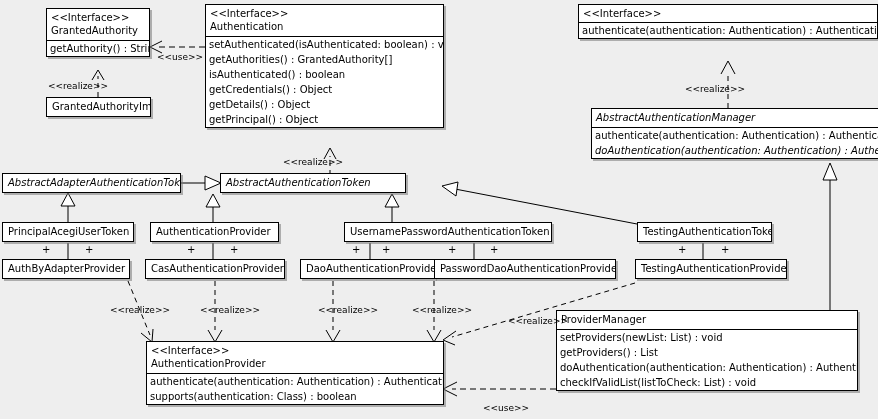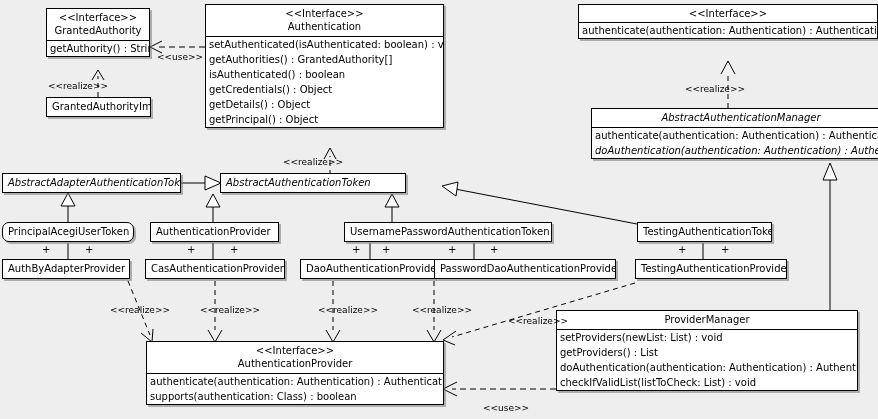--- a/index.html
+++ b/index.html
@@ -14,21 +14,21 @@
 
   .uml{
     position:absolute;
     background:#ffffff;
     border:1px solid #000;
     box-shadow:2px 2px 0 rgba(120,120,120,.55);
     box-sizing:border-box;
     overflow:hidden;
     z-index:5;
   }
-  .hdr{padding:2px 4px 2px 4px;text-align:center;}
+  .hdr{padding:2px 4px 2px 4px;}
   .stereo{font-size:10px;line-height:13px;white-space:nowrap;}
   .cname{font-size:10px;line-height:14px;white-space:nowrap;}
   .cname.abstract{font-style:italic;}
   .divider{border-top:1px solid #000;}
   .ops{padding:0;}
   .op{
     font-size:10px;line-height:15px;
     padding-left:3px;white-space:nowrap;
   }
   .op.abstract{font-style:italic;}
@@ -154,21 +154,21 @@
   </div>
 
   <div class="uml simple" style="left:2px;top:173px;width:179px;">
     <div class="cname abstract">AbstractAdapterAuthenticationToken</div>
   </div>
 
   <div class="uml simple" style="left:220px;top:173px;width:186px;">
     <div class="cname abstract">AbstractAuthenticationToken</div>
   </div>
 
-  <div class="uml simple" style="left:2px;top:222px;width:132px;border-radius:7px;">
+  <div class="uml simple" style="left:2px;top:222px;width:132px;">
     <div class="cname">PrincipalAcegiUserToken</div>
   </div>
 
   <div class="uml simple" style="left:150px;top:222px;width:129px;">
     <div class="cname">AuthenticationProvider</div>
   </div>
 
   <div class="uml simple" style="left:344px;top:222px;width:208px;">
     <div class="cname">UsernamePasswordAuthenticationToken</div>
   </div>

